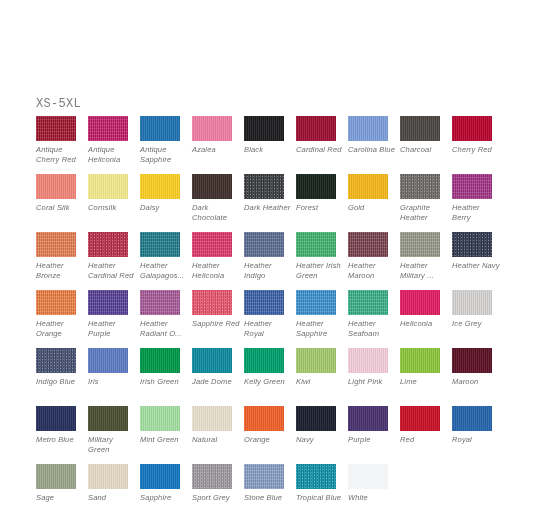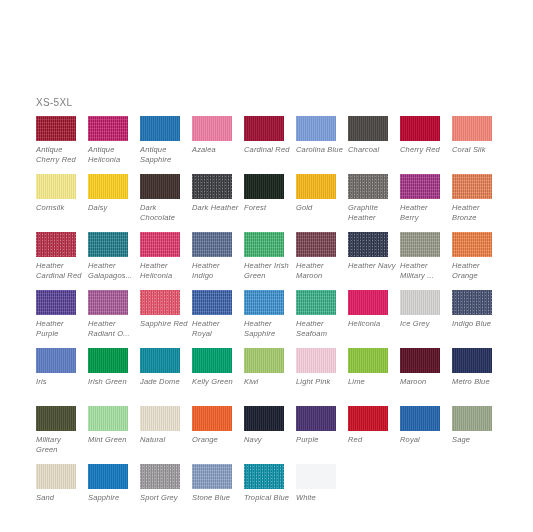--- a/index.html
+++ b/index.html
@@ -17,24 +17,24 @@
   #page {
     position: relative;
     width: 533px;
     height: 532px;
     background: #ffffff;
   }
   #size-range {
     position: absolute;
     left: 36px;
     top: 97px;
-    font-size: 10px;
+    font-size: 12px;
     letter-spacing: 0.3px;
     color: #7d7d7d;
-    font-family: Liberation Sans, sans-serif;
+    font-family: Liberation Mono, monospace;
   }
   #swatch-grid {
     position: absolute;
     left: 36px;
     top: 116px;
     width: 480px;
     display: flex;
     flex-wrap: wrap;
     align-content: flex-start;
     font-style: italic;
@@ -128,20 +128,26 @@
         </div>
         <div class="swatch-label">Antique Sapphire</div>
       </div>
       <div class="swatch-cell">
         <div class="swatch-chip" style="background-color: rgb(239, 127, 164);">
           <div class="tex rib"></div>
         </div>
         <div class="swatch-label">Azalea</div>
       </div>
       <div class="swatch-cell">
+        <div class="swatch-chip" style="background-color: rgb(29, 29, 32);">
+          <div class="tex rib"></div>
+        </div>
+        <div class="swatch-label">Black</div>
+      </div>
+      <div class="swatch-cell">
         <div class="swatch-chip" style="background-color: rgb(158, 16, 51);">
           <div class="tex rib"></div>
         </div>
         <div class="swatch-label">Cardinal Red</div>
       </div>
       <div class="swatch-cell">
         <div class="swatch-chip" style="background-color: rgb(125, 159, 219);">
           <div class="tex rib"></div>
         </div>
         <div class="swatch-label">Carolina Blue</div>
@@ -248,30 +254,30 @@
         </div>
         <div class="swatch-label">Heather Irish Green</div>
       </div>
       <div class="swatch-cell">
         <div class="swatch-chip" style="background-color: rgb(122, 66, 80);">
           <div class="tex heather"></div>
         </div>
         <div class="swatch-label">Heather Maroon</div>
       </div>
       <div class="swatch-cell">
+        <div class="swatch-chip" style="background-color: rgb(155, 158, 139);">
+          <div class="tex heather"></div>
+        </div>
+        <div class="swatch-label">Heather Military ...</div>
+      </div>
+      <div class="swatch-cell">
         <div class="swatch-chip" style="background-color: rgb(49, 57, 80);">
           <div class="tex speckle"></div>
         </div>
         <div class="swatch-label">Heather Navy</div>
-      </div>
-      <div class="swatch-cell">
-        <div class="swatch-chip" style="background-color: rgb(155, 158, 139);">
-          <div class="tex heather"></div>
-        </div>
-        <div class="swatch-label">Heather Military ...</div>
       </div>
       <div class="swatch-cell">
         <div class="swatch-chip" style="background-color: rgb(245, 129, 67);">
           <div class="tex heather"></div>
         </div>
         <div class="swatch-label">Heather Orange</div>
       </div>
       <div class="swatch-cell">
         <div class="swatch-chip" style="background-color: rgb(87, 64, 155);">
           <div class="tex heather"></div>

